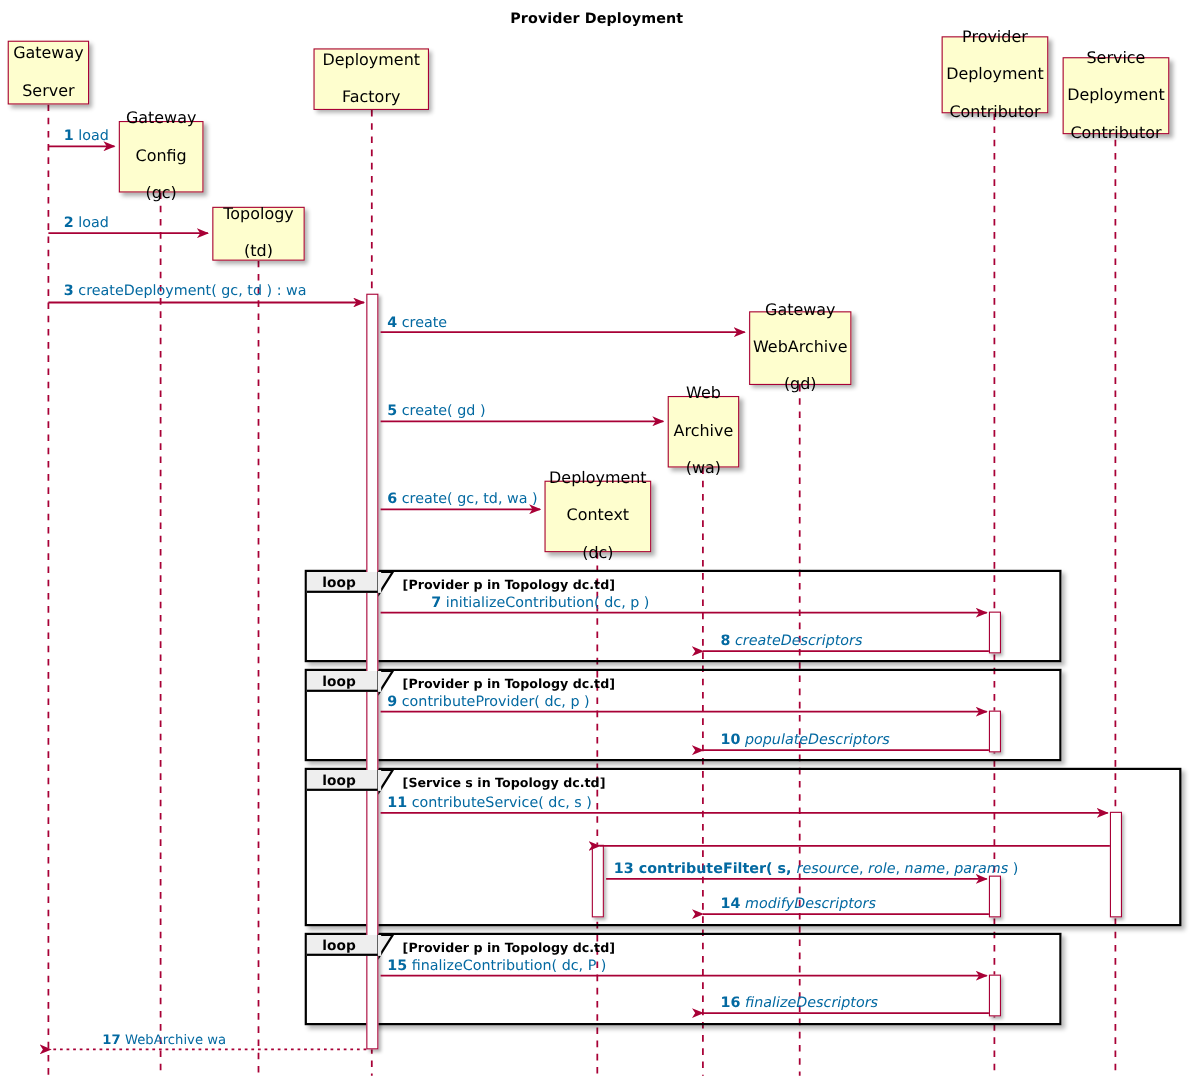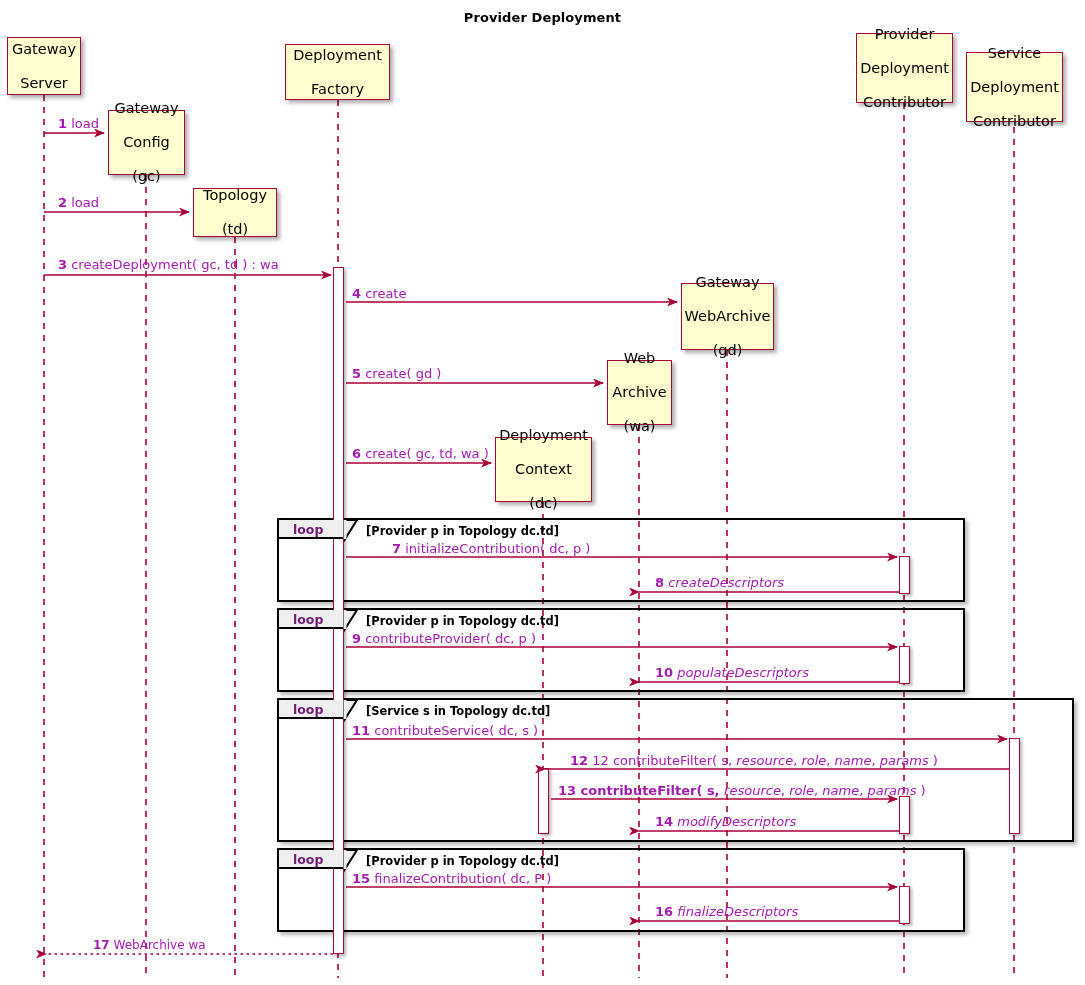--- a/index.html
+++ b/index.html
@@ -55,21 +55,21 @@
     width: 1085px;
     height: 985px;
     overflow: visible;
   }
   svg.layer.under { z-index: 1; }
   svg.layer.over  { z-index: 6; }
   
   .msg {
     position: absolute;
     font-size: 13px;
-    color: #a21caf;
+    color: #0369a1;
     white-space: nowrap;
     line-height: 15px;
     z-index: 7;
   }
   .msg .num { font-weight: bold; }
   .msg .ital { font-style: italic; }
   .msg.small { font-size: 12px; }
   
   .frag {
     position: absolute;
@@ -85,21 +85,21 @@
     background: #EEEEEE;
     border-right: 2px solid #000000;
     border-bottom: 2px solid #000000;
     height: 19px;
     z-index: 4;
   }
   .frag-label {
     position: absolute;
     font-size: 12.5px;
     font-weight: bold;
-    color: #701a75;
+    color: #000000;
     z-index: 5;
     line-height: 19px;
   }
   .frag-cond {
     position: absolute;
     font-size: 11.5px;
     font-weight: bold;
     color: #000000;
     z-index: 5;
     white-space: nowrap;
@@ -308,24 +308,20 @@
   <div class="msg" style="left:655px; top:665px;">
     <span class="num">10</span>
     <span class="ital">populateDescriptors</span>
   </div>
 
   <div class="msg" style="left:352px; top:723px;">
     <span class="num">11</span>
     <span>contributeService( dc, s )</span>
   </div>
 
-  <div class="msg" style="left:570px; top:753px;">
-    <span class="num">12</span>
-    <span><span>12 contributeFilter( s, </span><span class="ital">resource</span><span>, </span><span class="ital">role</span><span>, </span><span class="ital">name</span><span>, </span><span class="ital">params</span><span> )</span></span>
-  </div>
 
   <div class="msg" style="left:558px; top:783px;">
     <span><span class="num">13 contributeFilter( s, </span><span class="ital">resource</span><span>, </span><span class="ital">role</span><span>, </span><span class="ital">name</span><span>, </span><span class="ital">params</span><span> )</span></span>
   </div>
 
   <div class="msg" style="left:655px; top:814px;">
     <span class="num">14</span>
     <span class="ital">modifyDescriptors</span>
   </div>
 

